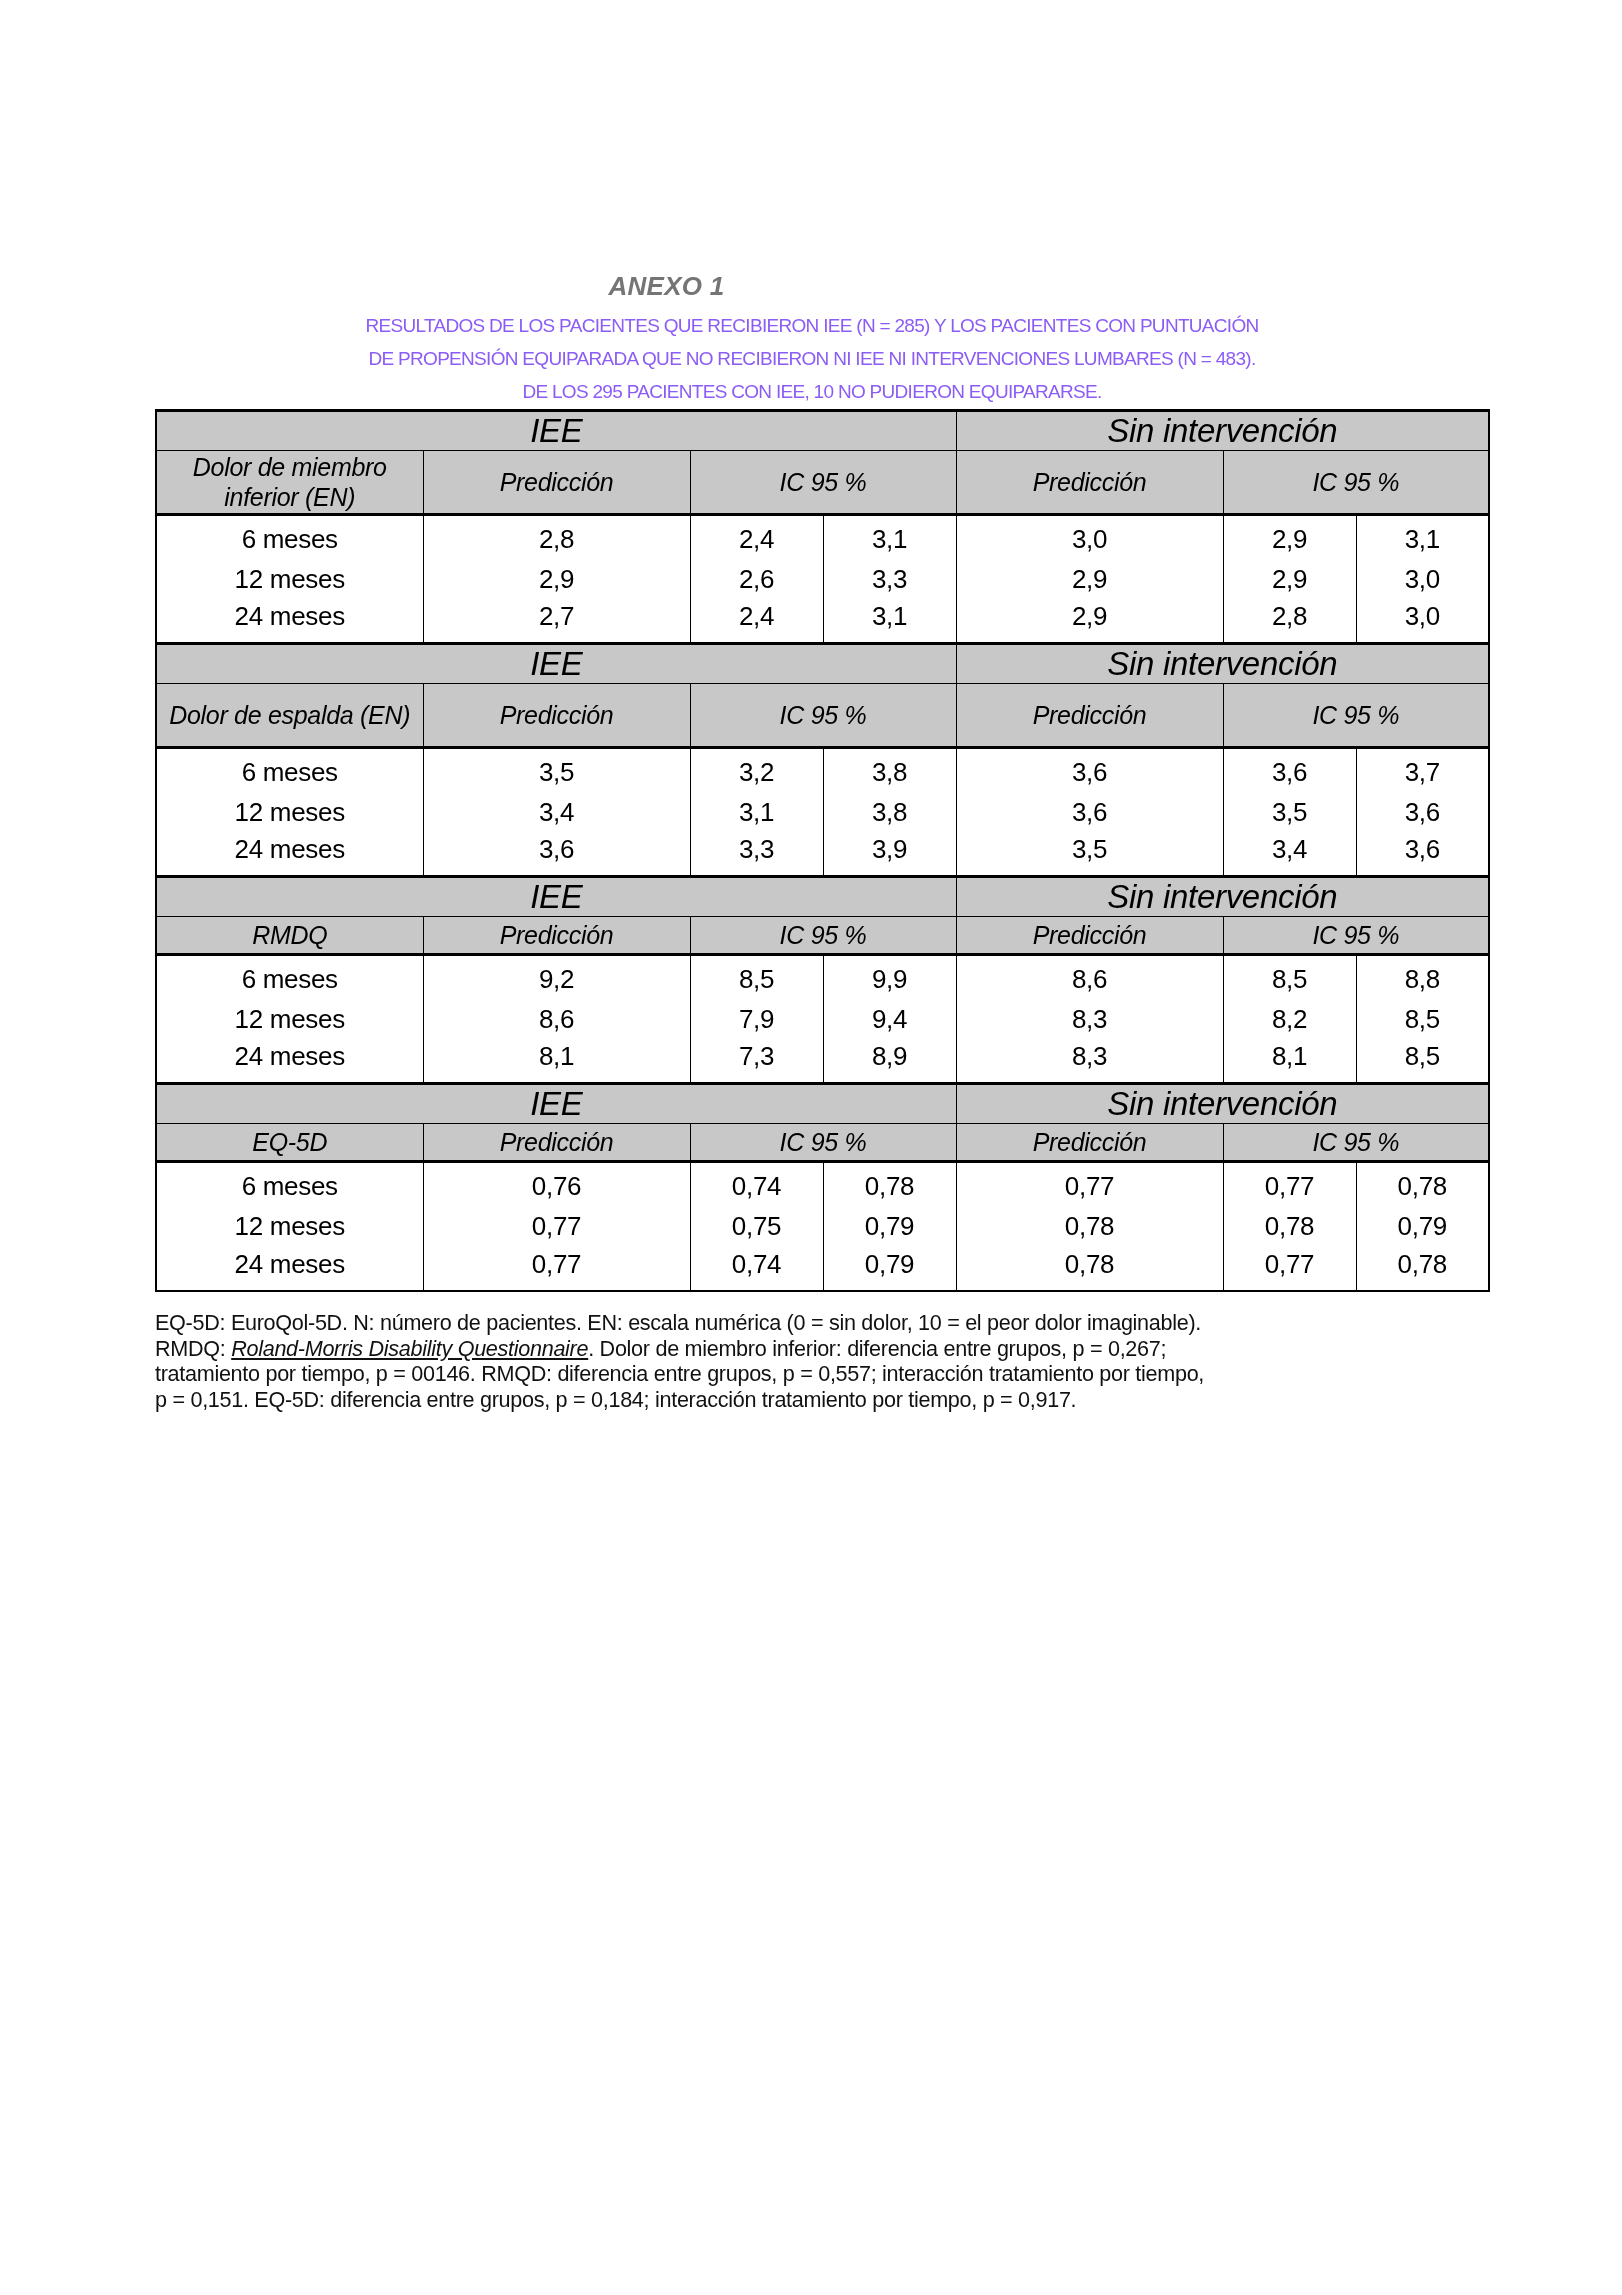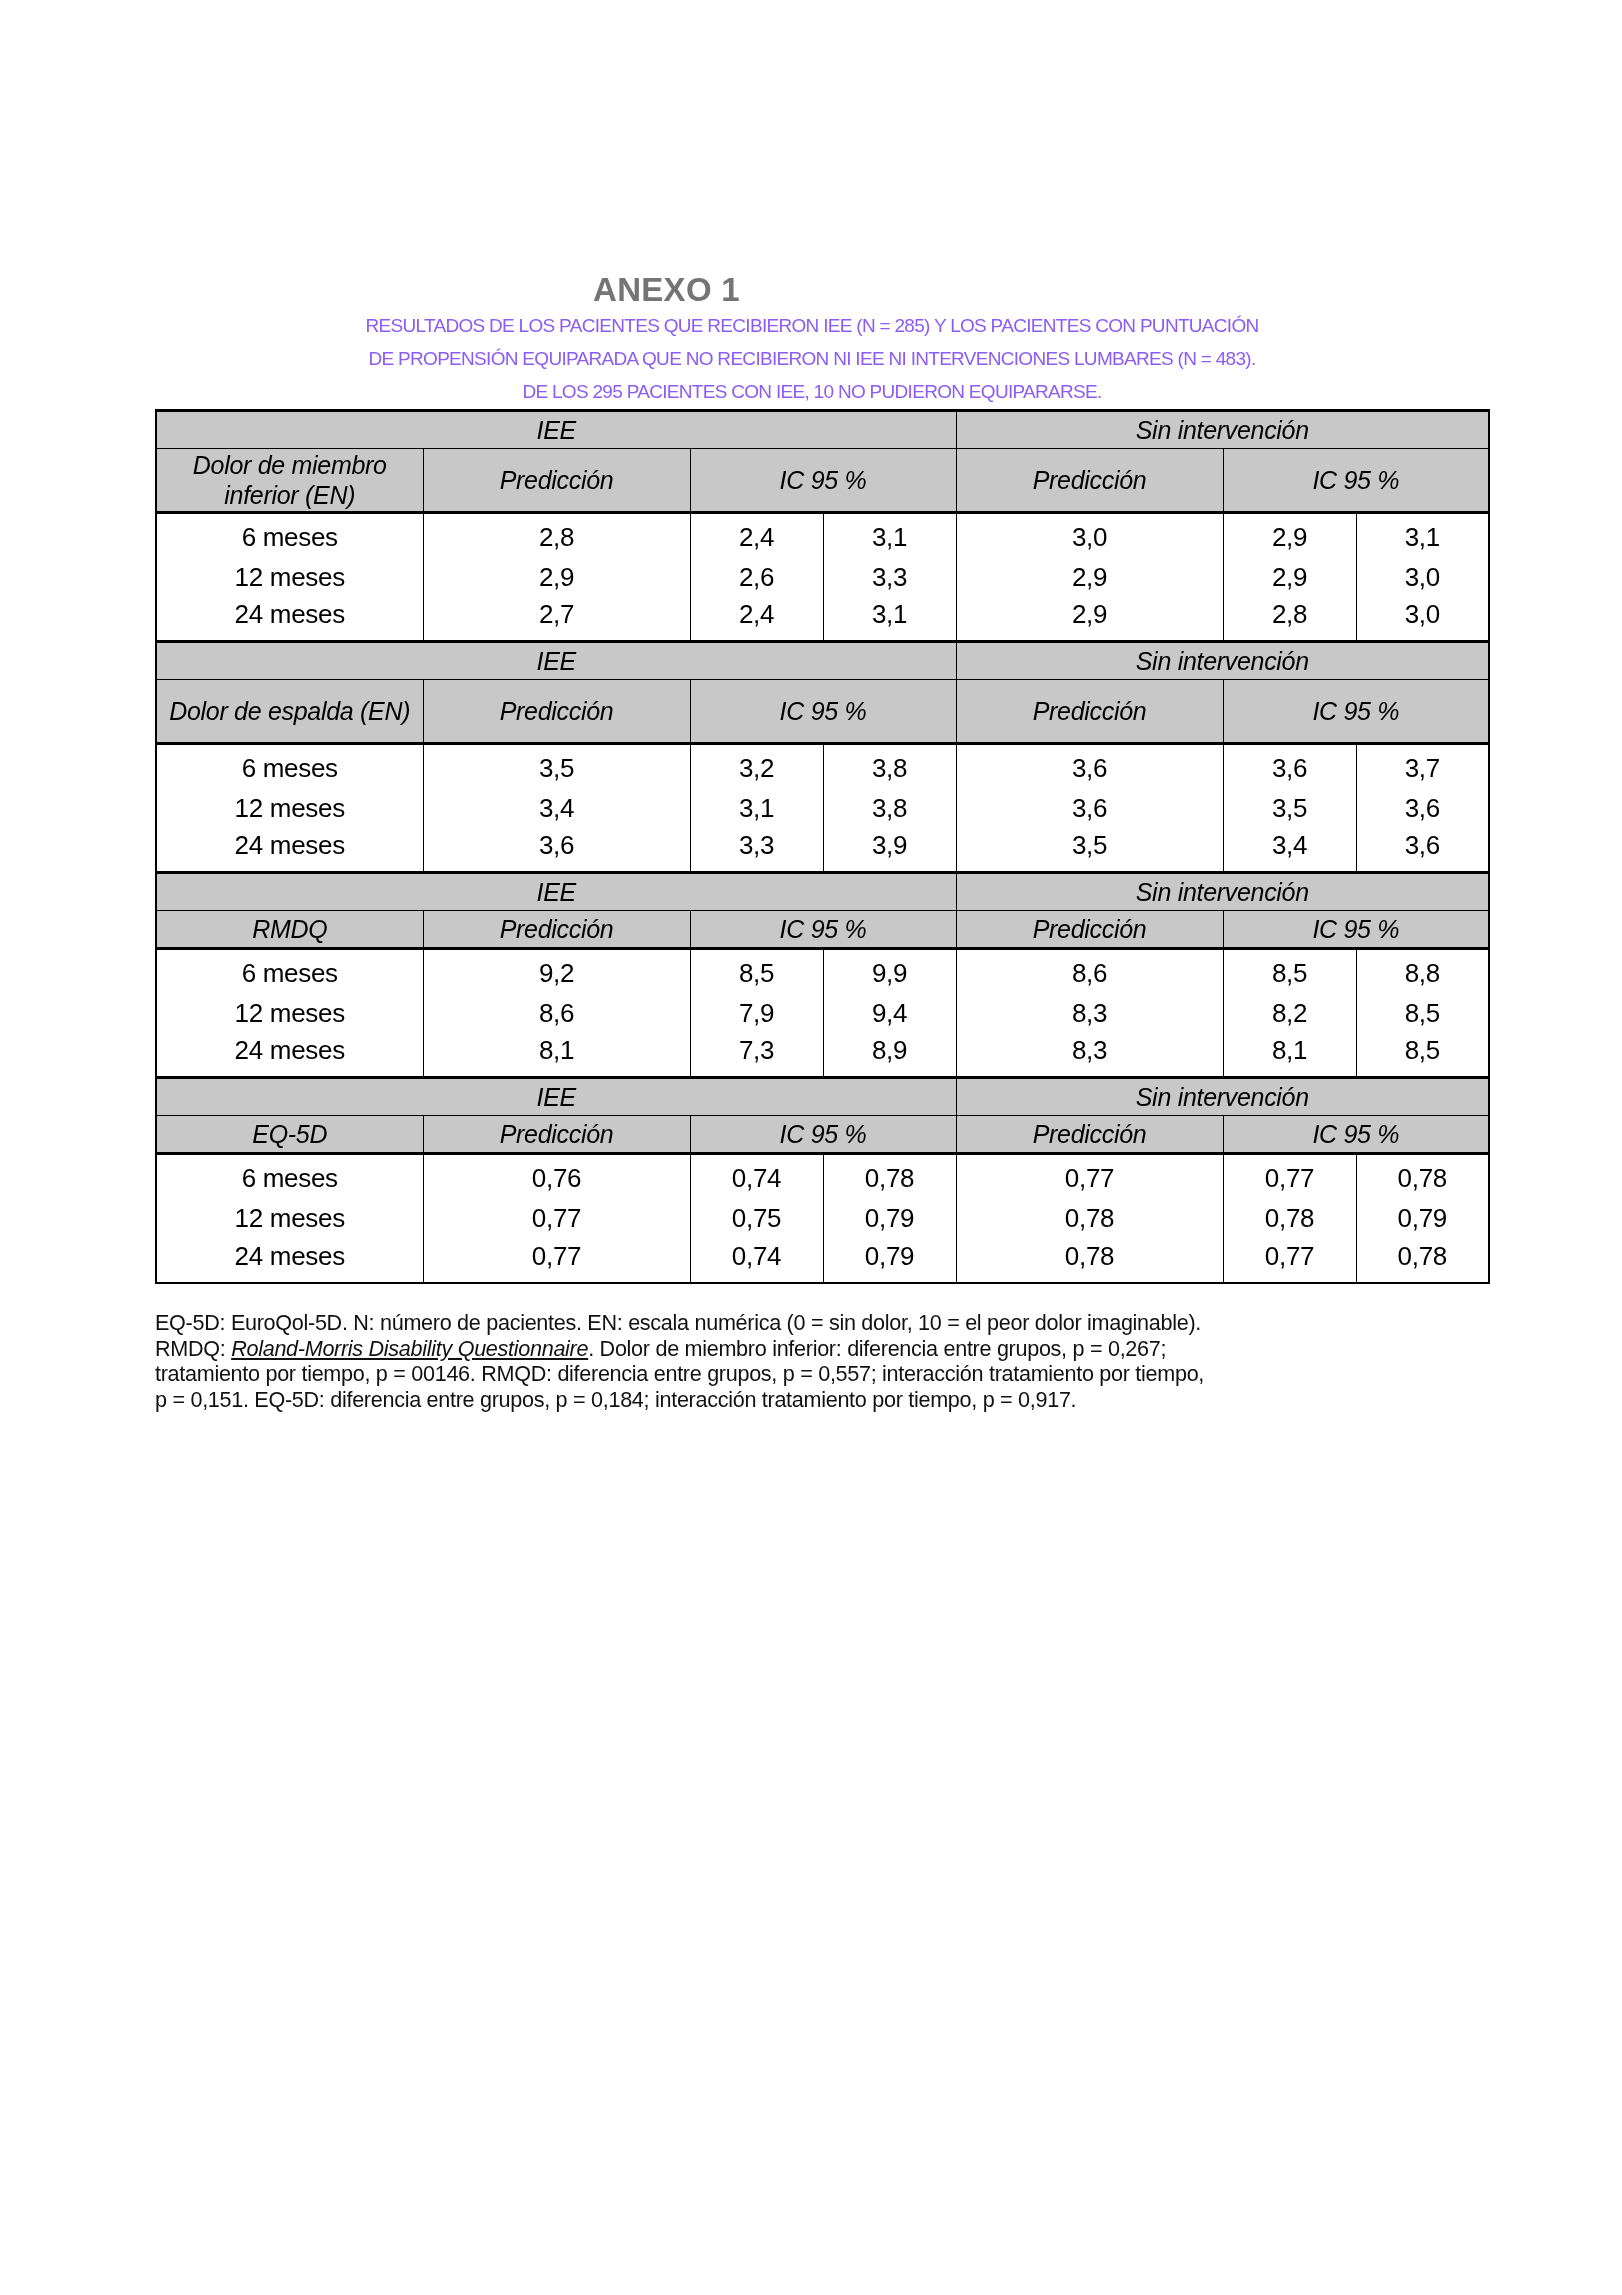--- a/index.html
+++ b/index.html
@@ -7,23 +7,24 @@
   body {
     position: relative;
     font-family: "Liberation Sans", sans-serif;
     color: #111111;
   }
 
   .page-title {
     position: absolute;
     top: 271px; left: 0; width: 1333px;
     text-align: center;
-    font-size: 33px; font-weight: bold;
+    font-size: 26px; font-weight: bold;
     color: #757575;
     letter-spacing: 0.3px;
+    font-style: italic;
   }
 
   .subtitle {
     position: absolute;
     top: 309px; left: 79px; width: 1466px;
     text-align: center;
     font-size: 19px;
     color: #8b5cf6;
     letter-spacing: -0.7px;
   }
@@ -44,21 +45,21 @@
     overflow: hidden;
     letter-spacing: -0.3px;
   }
   table.results td:first-child { border-left: none; }
 
   tr.band td {
     background: #c8c8c8;
     border-top: 3.3px solid #000;
     border-bottom: 1.3px solid #000;
     font-style: italic;
-    font-size: 25px;
+    font-size: 33px;
     height: 38px;
     color: #000;
   }
   tr.colhead td {
     background: #c8c8c8;
     border-bottom: 3.3px solid #000;
     font-style: italic;
     font-size: 25px;
     color: #000;
     line-height: 30px;

